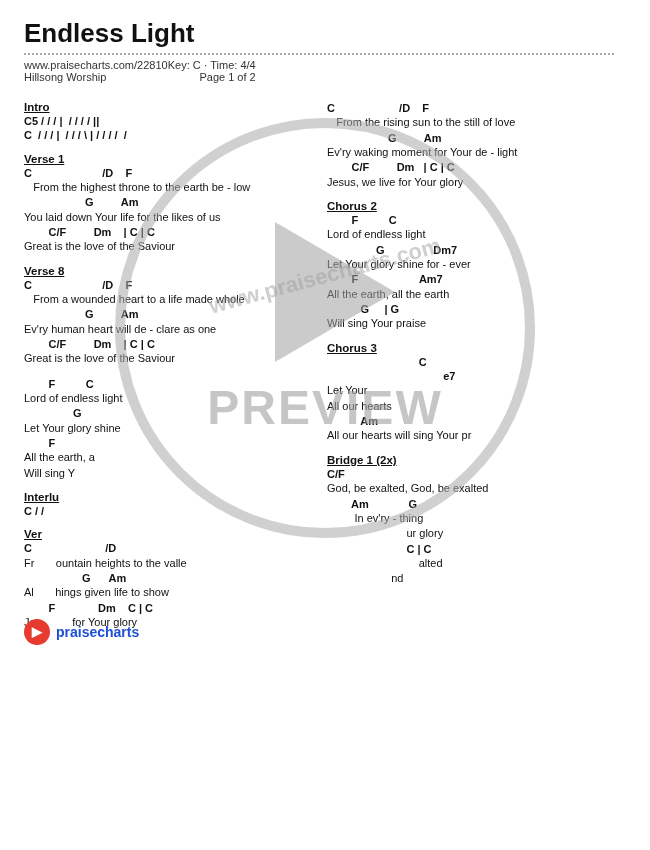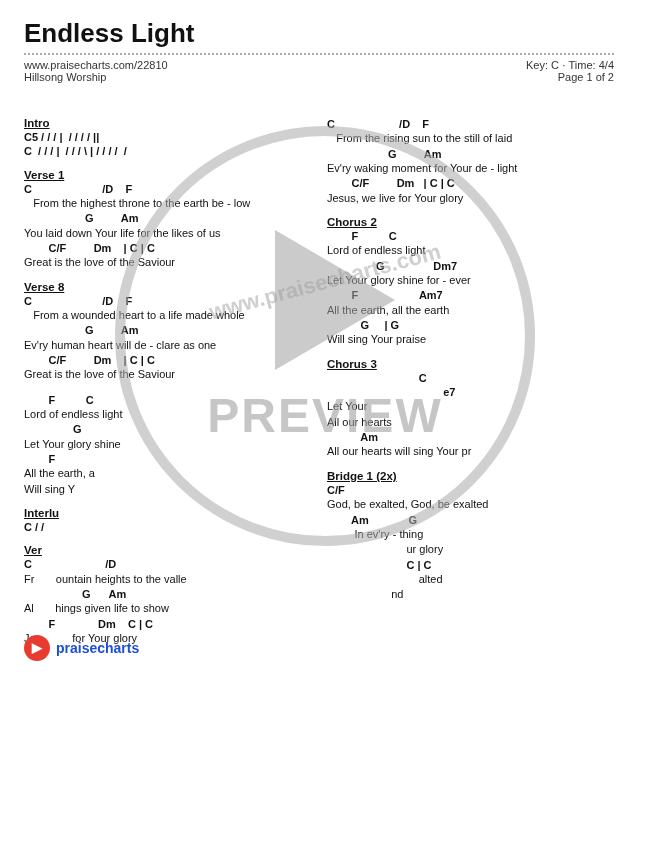--- a/index.html
+++ b/index.html
@@ -22,34 +22,33 @@
       font-weight: bold;
       margin-bottom: 2px;
     }
     .divider {
       border: none;
       border-top: 2px dotted #aaa;
       margin: 4px 0 4px 0;
     }
     .meta-row {
       display: flex;
-      justify-content: space-between;
       font-size: 11px;
       color: #333;
       margin-bottom: 18px;
     }
     .meta-row .left { display: flex; flex-direction: column; }
     .meta-row .right { text-align: right; }
 
     .content {
       display: flex;
       gap: 16px;
       margin-top: 10px;
     }
-    .col { flex: 1; margin-top: 16px; }
+    .col { flex: 1; }
 
     .section { margin-bottom: 10px; }
     .section-title {
       font-weight: bold;
       font-size: 11.5px;
       margin-bottom: 1px;
       text-decoration: underline;
     }
     .lyric-line {
       font-size: 11px;
@@ -210,21 +209,21 @@
           <div class="lyric-line">Fr       ountain heights to the valle</div>
           <div class="chords-row">                   G      Am</div>
           <div class="lyric-line">Al       hings given life to show</div>
           <div class="chords-row">        F              Dm    C | C</div>
           <div class="lyric-line">Je            for Your glory</div>
         </div>
       </div>
     <div class="col" id="right-col">
         <div class="section">
           <div class="chords-row">C                     /D    F</div>
-          <div class="lyric-line">   From the rising sun to the still of laid</div>
+          <div class="lyric-line">   From the rising sun to the still of love</div>
           <div class="chords-row">                    G         Am</div>
           <div class="lyric-line">Ev'ry waking moment for Your de - light</div>
           <div class="chords-row">        C/F         Dm   | C | C</div>
           <div class="lyric-line">Jesus, we live for Your glory</div>
         </div>
         <div class="section">
           <div class="section-title">Chorus 2</div>
           <div class="chords-row">        F          C</div>
           <div class="lyric-line">Lord of endless light</div>
           <div class="chords-row">                G                Dm7</div>

